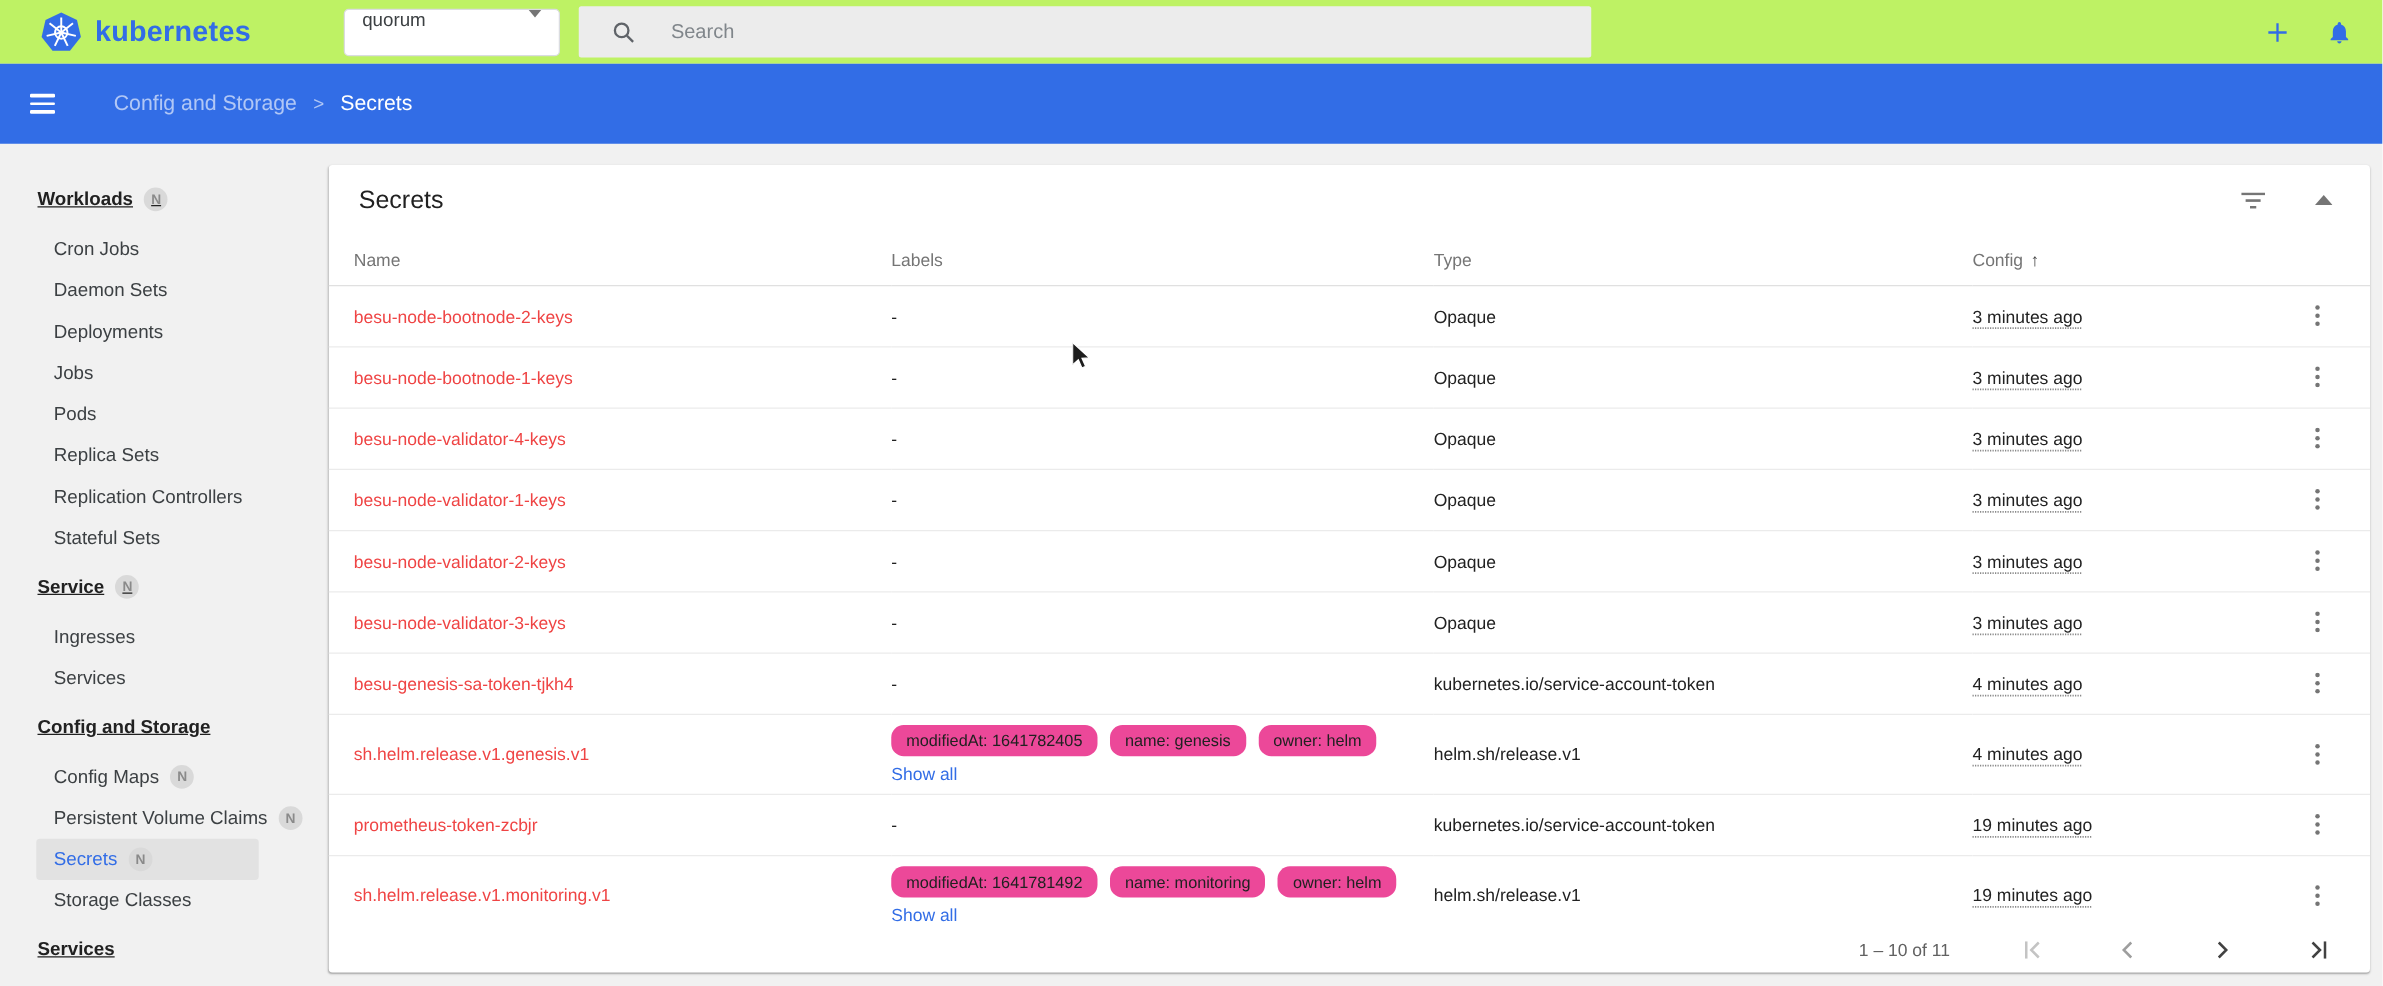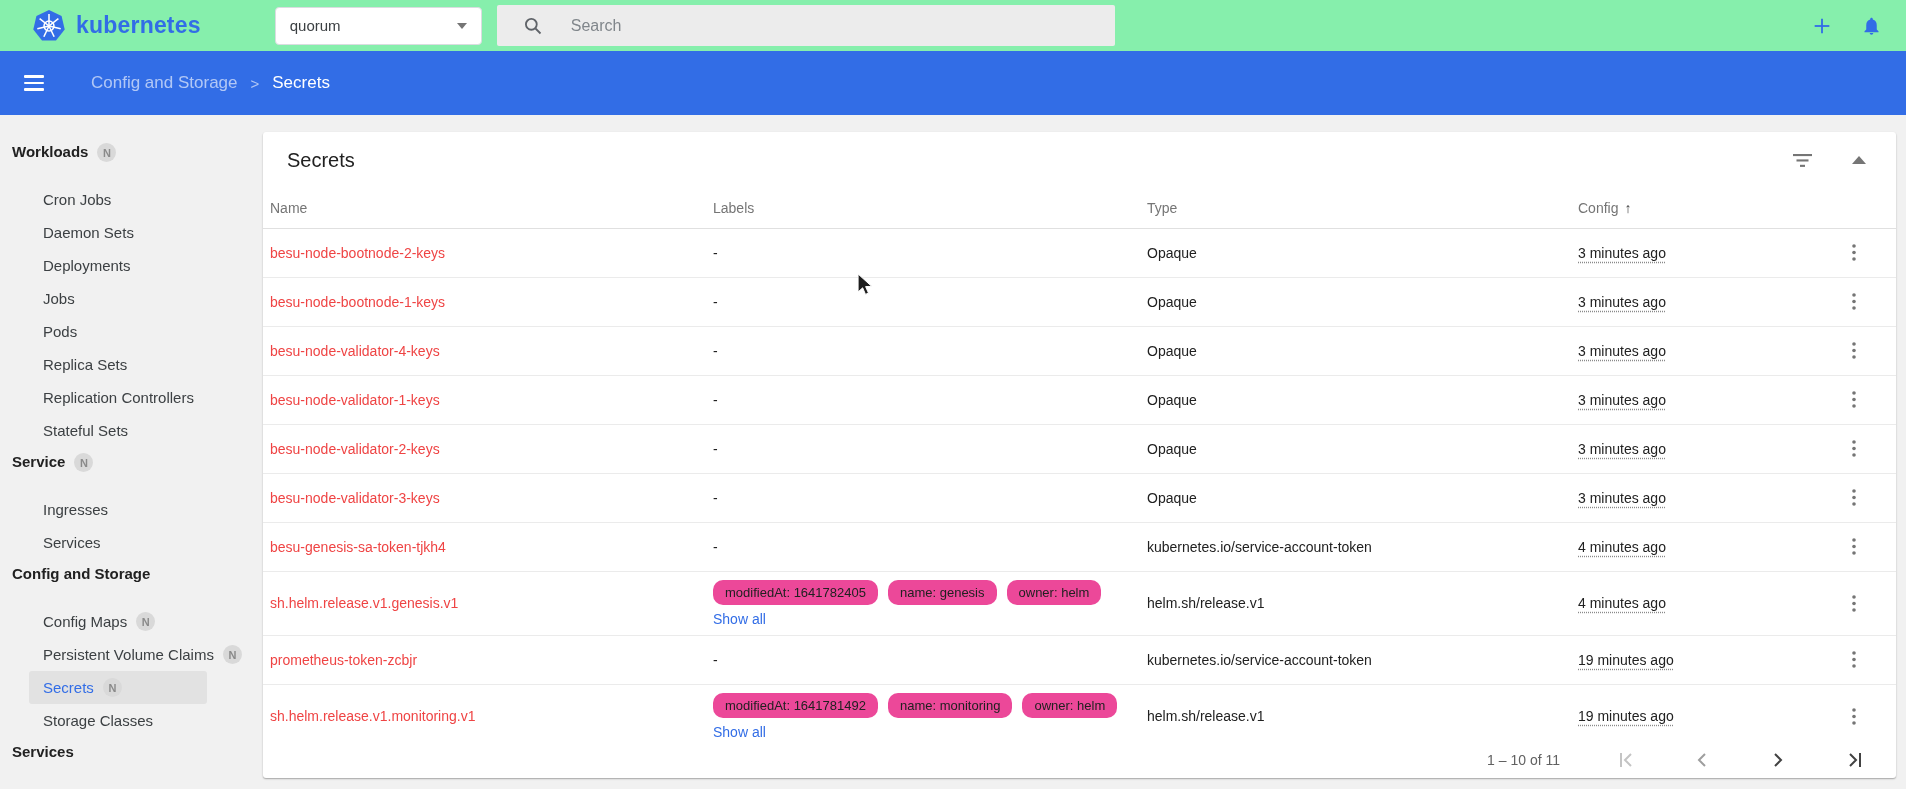--- a/index.html
+++ b/index.html
@@ -6,34 +6,34 @@
   html,body { margin:0; padding:0; }
   body {
     width:1906px; height:789px; overflow:hidden;
     font-family:"Liberation Sans", sans-serif;
     background:#f1f1f1; color:#212121;
     position:relative;
   }
 
   
   .topbar {
-    height:51px; background:#86efac;
+    height:51px; background:#bef264;
     display:flex; align-items:center;
   }
   .brand { display:flex; align-items:center; margin-left:32px; gap:10px; }
   .brand-text { color:#326de6; font-size:23px; font-weight:bold; letter-spacing:.2px; }
   .ns-select {
-    margin-left:74px; width:207px; height:38px;
+    margin-left:74px; width:173px; height:38px;
     background:#fff; border:1px solid #dadce0; border-radius:4px;
-    display:flex; align-items:center; justify-content:space-between;
+    display:flex; justify-content:space-between;
     padding:0 14px; font-size:15px; color:#3c4043; cursor:pointer;
   }
   .caret { width:0; height:0; border-left:5px solid transparent; border-right:5px solid transparent; border-top:6px solid #757575; }
   .searchbar {
-    margin-left:15px; width:618px; height:41px;
+    margin-left:15px; width:810px; height:41px;
     background:#ececec; border-radius:2px;
     display:flex; align-items:center; padding-left:26px; gap:26px;
   }
   .searchbar input {
     flex:1; border:none; outline:none; background:transparent;
     font-family:"Liberation Sans",sans-serif; font-size:16px; color:#3c4043;
   }
   .searchbar input::placeholder { color:#80868b; }
   .topbar-actions { margin-left:auto; margin-right:24px; display:flex; align-items:center; gap:28px; }
   .icon-btn { background:none; border:none; padding:0; cursor:pointer; display:flex; align-items:center; justify-content:center; }
@@ -47,23 +47,23 @@
   .crumb-parent { margin-left:47px; font-size:17px; color:rgba(255,255,255,.62); text-decoration:none; cursor:pointer; }
   .crumb-sep { margin:0 13px; font-size:15px; color:rgba(255,255,255,.62); }
   .crumb-current { font-size:17px; color:#fff; font-weight:500; }
 
   
   .layout { display:flex; height:674px; }
 
   
   .sidebar { width:263px; padding-top:22px; overflow:hidden; flex:none; }
   .nav-header {
-    height:33px; margin:6px 0 7px 0; padding-left:12px;
-    display:flex; gap:9px;
-    font-size:15px; font-weight:bold; color:#212121;
+    height:33px; margin:6px 0 7px 0; padding-left:30px;
+    display:flex; align-items:center; gap:9px;
+    font-size:15px; font-weight:bold; color:#212121;text-decoration:underline;
   }
   .nav-item {
     height:33px; padding-left:43px;
     display:flex; align-items:center; gap:9px;
     font-size:15px; color:#3c4043; cursor:pointer;
   }
   .nav-item.active {
     margin-left:29px; padding-left:14px; width:178px; border-radius:3px;
     background:#e2e2e2; color:#326de6;
   }
@@ -82,21 +82,21 @@
   }
   .card-header { height:56px; display:flex; align-items:center; padding:0 30px 0 24px; }
   .card-title { font-size:20px; color:#212121; }
   .card-tools { margin-left:auto; display:flex; align-items:center; gap:40px; }
 
   table { width:100%; border-collapse:collapse; table-layout:fixed; }
   thead th {
     height:40px; font-weight:400; font-size:14px; color:#757575;
     text-align:left; border-bottom:1px solid #e0e0e0; padding:0;
   }
-  th.col-name, td.cell-name { padding-left:7px; }
+  th.col-name, td.cell-name { padding-left:20px; }
   tbody tr { border-bottom:1px solid #ebebeb; }
   tbody tr:last-child { border-bottom:none; }
   tbody tr { height:49px; }
   tbody tr.tall { height:60px; }
   td { padding:0; font-size:14px; color:#212121; vertical-align:middle; }
   a.res-link { color:#ef4444; text-decoration:none; cursor:pointer; }
   .sort-arrow { color:#424242; margin-left:6px; font-size:14px; }
   .created-val { text-decoration:underline dotted #8a8a8a; text-underline-offset:4px; cursor:default; }
   .labels-stack { display:flex; flex-direction:column; justify-content:center; gap:6px; padding:8px 0; }
   .chip-row { display:flex; gap:10px; }

